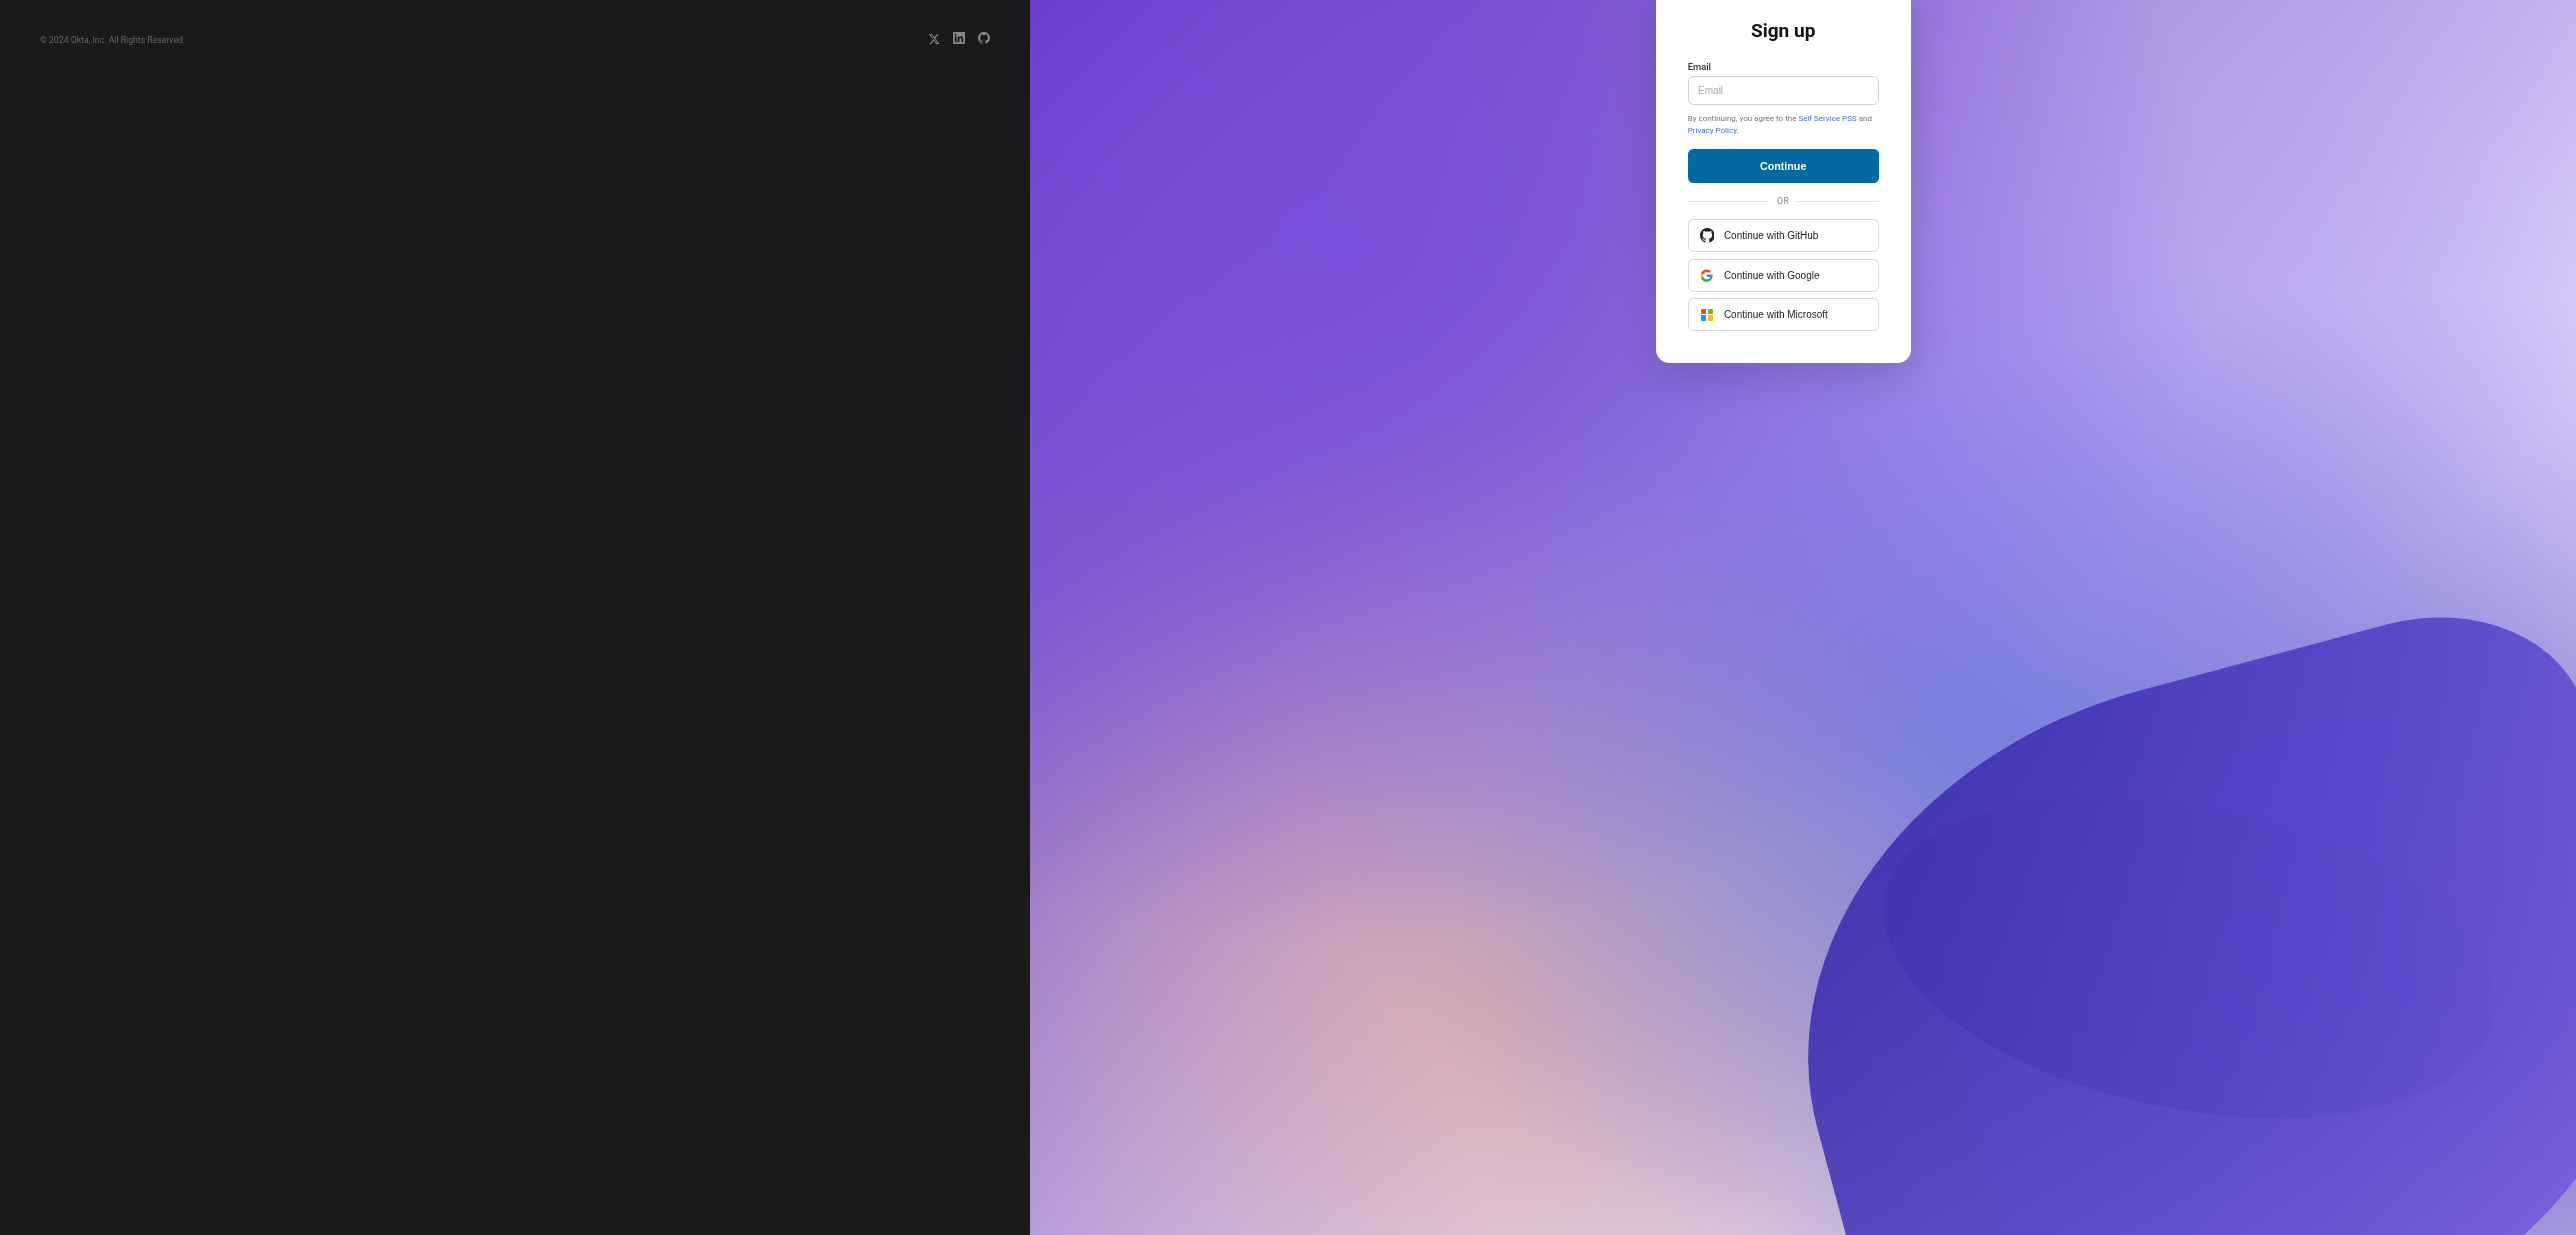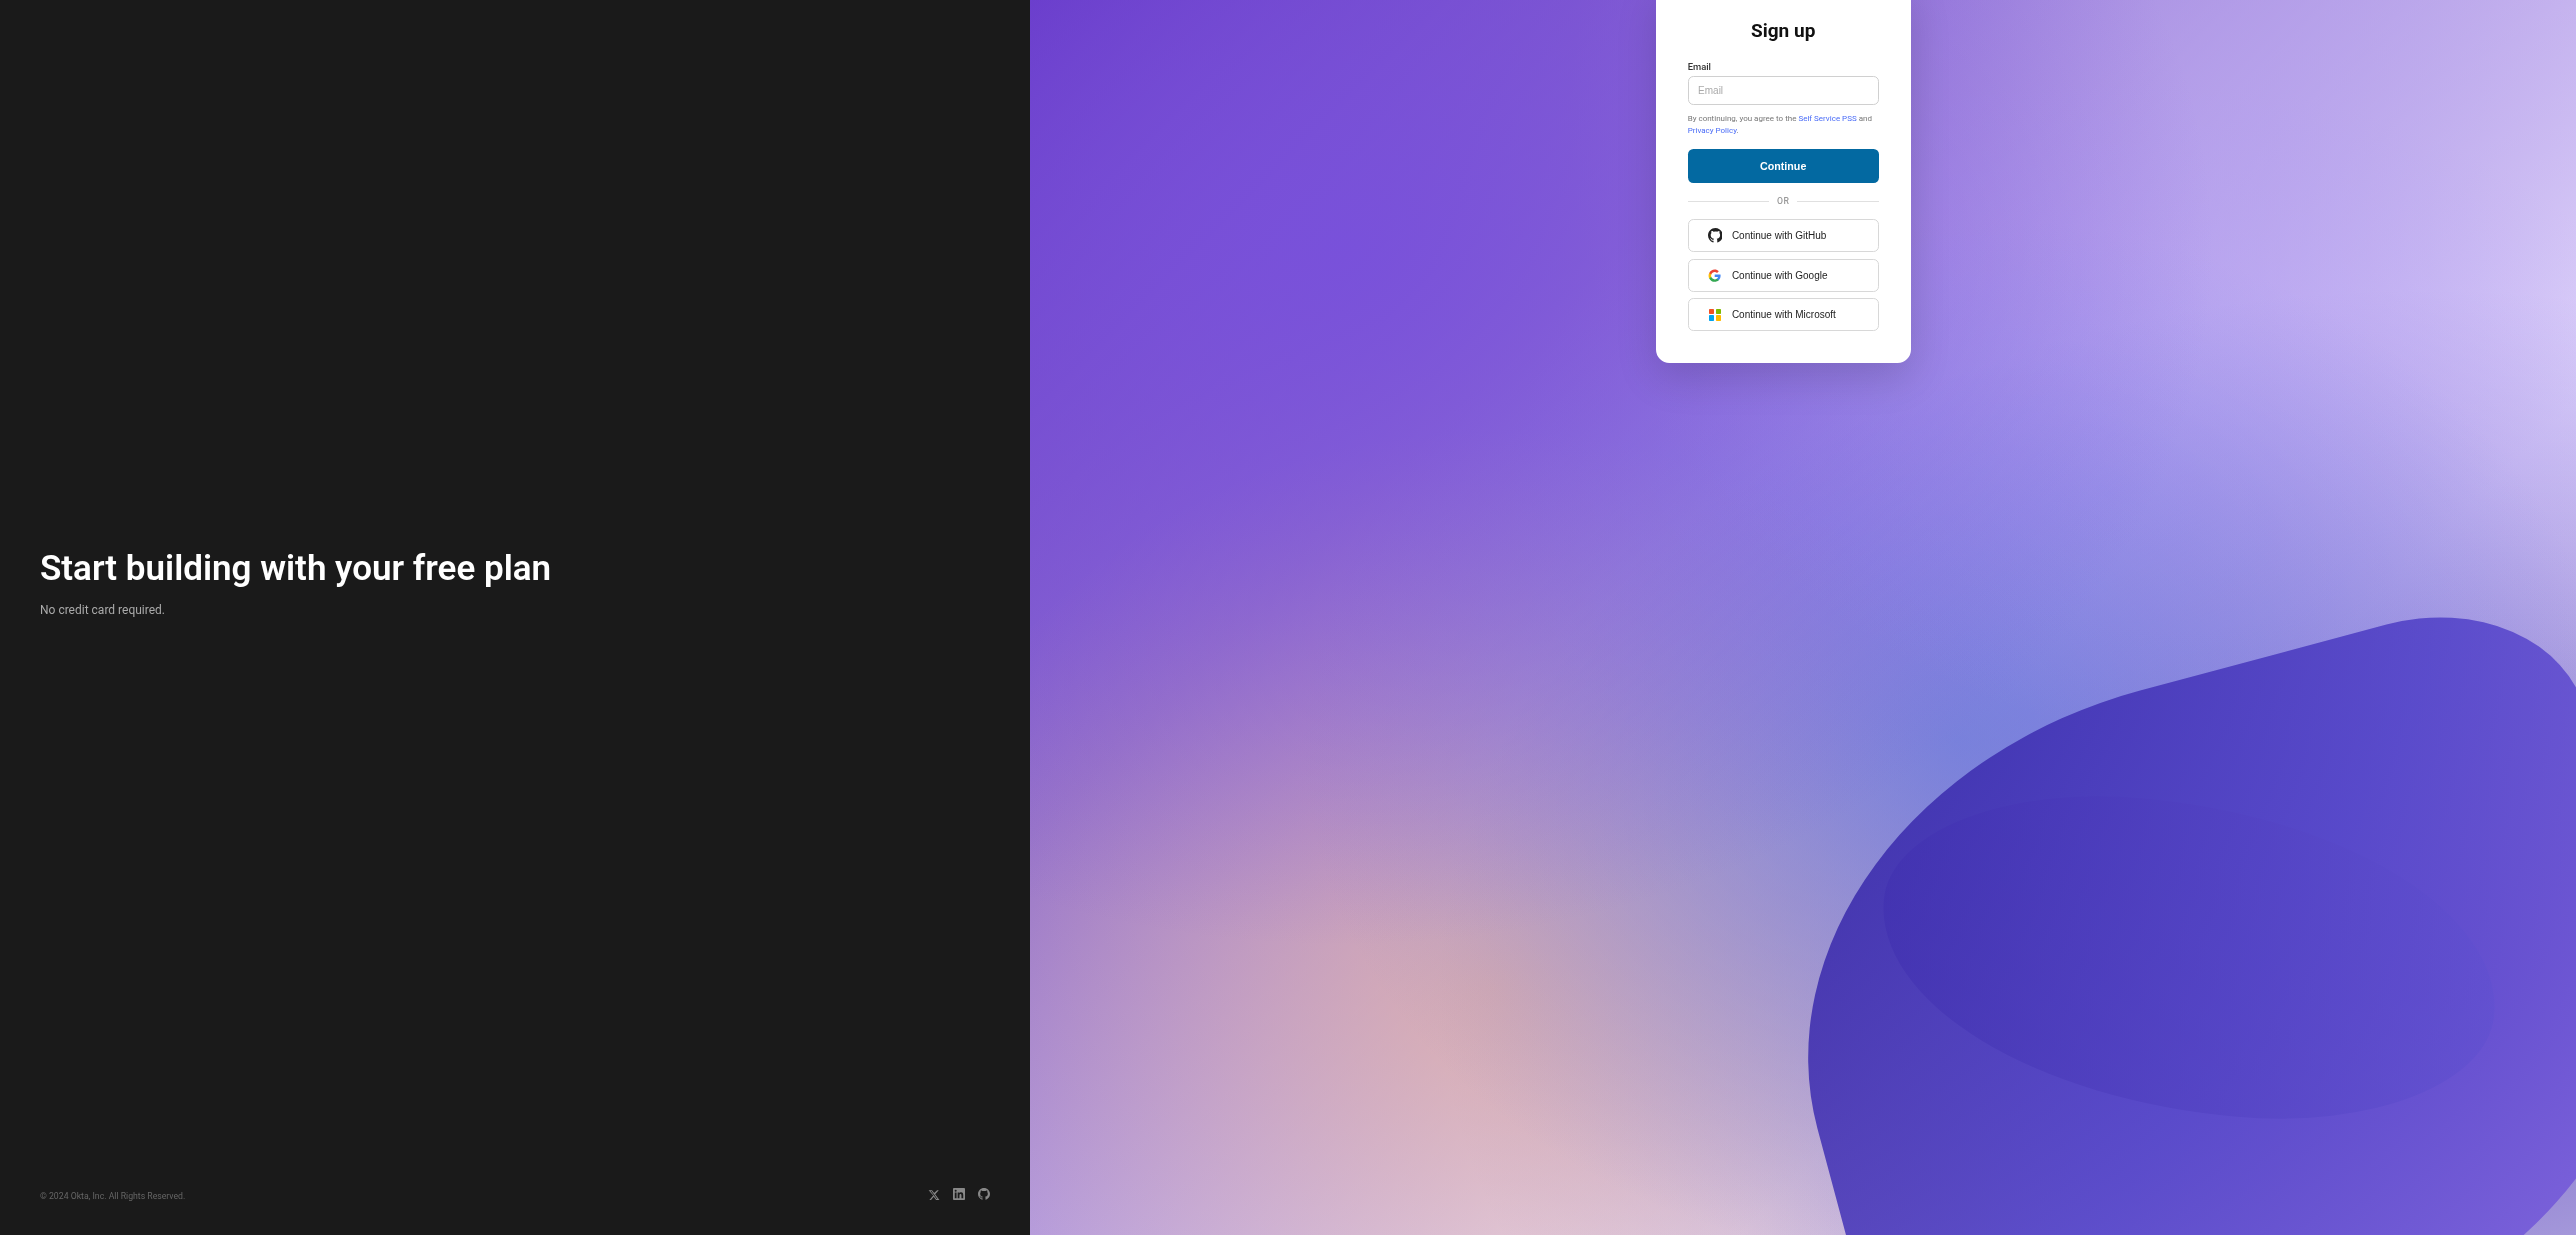--- a/index.html
+++ b/index.html
@@ -225,21 +225,21 @@
       font-size: 8.7px;
       color: #999999;
       font-weight: 500;
       letter-spacing: 0.05em;
     }
 
     .social-btn {
       width: 100%;
       display: flex;
       align-items: center;
-      padding: 8px 19px;
+      padding: 8px 11px;
       border: 1px solid #d8d8d8;
       border-radius: 5.4px;
       background: #ffffff;
       cursor: pointer;
       font-size: 10px;
       color: #222222;
       font-weight: 500;
       margin-bottom: 6.7px;
       gap: 9.4px;
       transition: background 0.15s;
@@ -271,24 +271,20 @@
 
     .ms-cell {
       border-radius: 0.7px;
     }
   </style>
 </head>
 <body>
 
 <div class="left-panel">
 
-  <div class="hero-text">
-    <h1 class="hero-heading">Start building with your free plan</h1>
-    <p class="hero-subtext">No credit card required.</p>
-  </div>
 
   <div class="footer">
     <span class="footer-copy">© 2024 Okta, Inc. All Rights Reserved.</span>
     <div class="footer-social">
 
       <span class="social-icon" style="font-size:10.7px; font-weight:700; font-family:sans-serif; color:#888;">
         <svg width="12" height="12" viewBox="0 0 24 24" fill="#888888">
             <path d="M18.244 2.25h3.308l-7.227 8.26 8.502 11.24H16.17l-4.714-6.231-5.401 6.231H2.746l7.73-8.835L1.254 2.25H8.08l4.253 5.622zm-1.161 17.52h1.833L7.084 4.126H5.117z"></path>
           </svg>
       </span>

